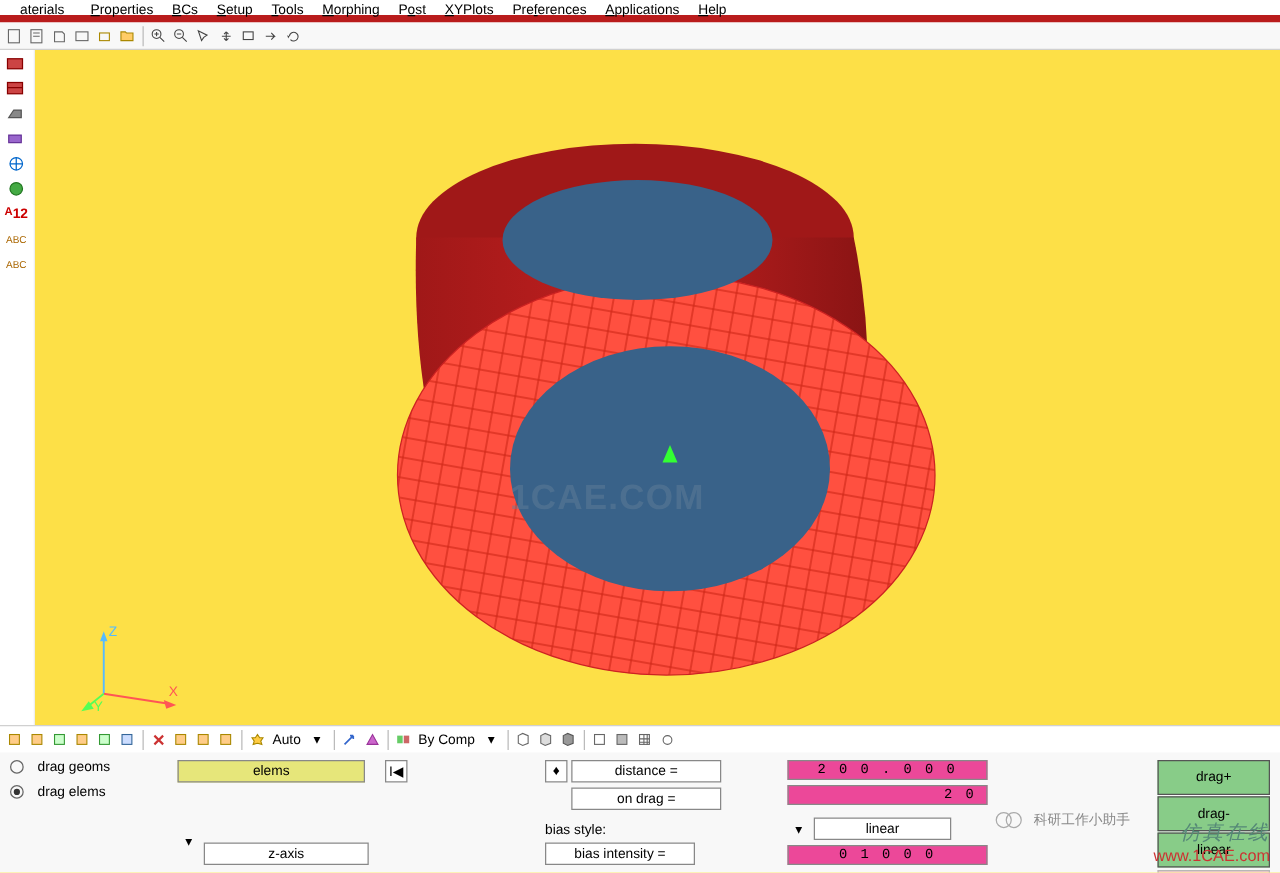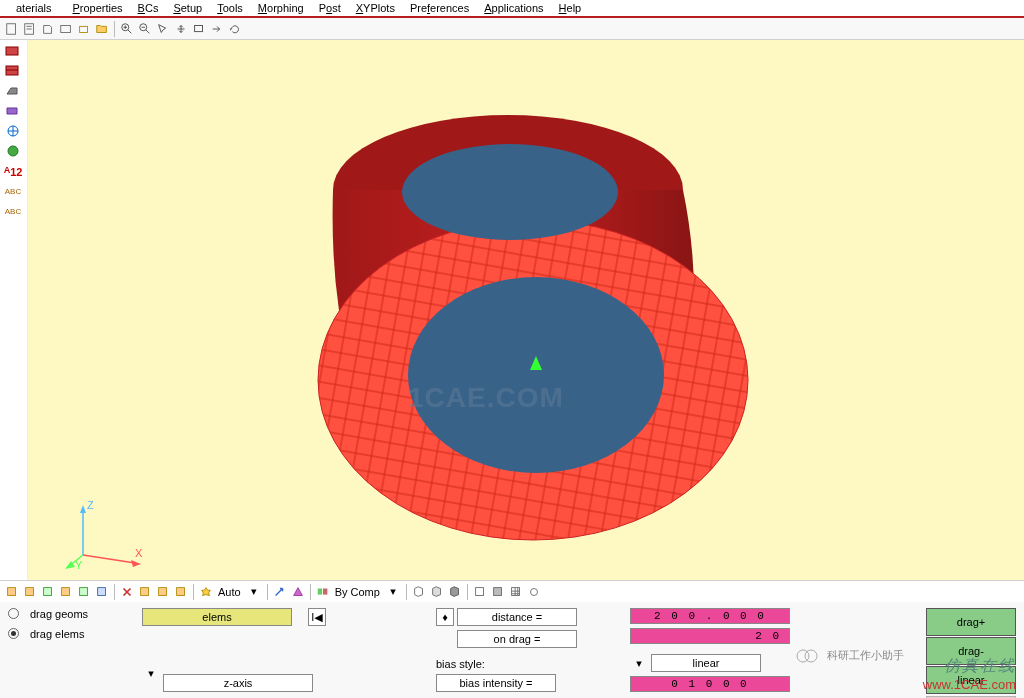--- a/index.html
+++ b/index.html
@@ -1,26 +1,26 @@
 <!DOCTYPE html>
 <html><head>
 <meta charset="utf-8">
 <style>
 * { box-sizing: border-box; margin: 0; padding: 0; font-family: Arial, sans-serif; font-size: 11px; }
 body { width: 1024px; height: 698px; background: #fff; overflow: hidden; }
-.menubar { height: 18px; border-bottom: 2px solid #b91c1c; display: flex; padding: 2px 4px; gap: 3px; }
+.menubar { height: 18px; border-bottom: 6px solid #b91c1c; display: flex; padding: 2px 4px; gap: 3px; }
 .menubar span { padding: 0 6px; cursor: default; }
 .menubar span u { text-decoration: underline; }
 .toolbar-top { height: 22px; display: flex; align-items: center; padding: 1px 4px; gap: 2px; background: #f8f8f8; border-bottom: 1px solid #d0d0d0; }
 .ticon { width: 16px; height: 16px; display: inline-flex; align-items: center; justify-content: center; cursor: pointer; border: 1px solid transparent; }
 .vsep { width: 1px; height: 16px; background: #bbb; margin: 0 2px; }
 .main { display: flex; height: 540px; position: relative; }
 .left-tools { width: 28px; background: #fff; display: flex; flex-direction: column; gap: 2px; padding: 2px 1px; border-right: 1px solid #eee; }
 .ltool { width: 24px; height: 18px; display: flex; align-items: center; justify-content: center; cursor: pointer; }
-.viewport { flex: 1; background: #fef9c3; position: relative; overflow: hidden; }
+.viewport { flex: 1; background: #fde047; position: relative; overflow: hidden; }
 .ring { position: absolute; left: 260px; top: 60px; width: 480px; height: 450px; }
 .axis-triad { position: absolute; left: 35px; bottom: 10px; width: 90px; height: 75px; }
 .watermark { position: absolute; left: 380px; top: 342px; color: #648099; font-size: 28px; font-weight: bold; letter-spacing: 1px; opacity: 0.45; }
 .toolbar-mid { height: 22px; display: flex; align-items: center; padding: 6px 4px; gap: 2px; background: #fff; border-top: 1px solid #d0d0d0; }
 .panel { height: 96px; background: #f8f8f8; padding: 6px 8px; display: flex; gap: 14px; position: relative; }
 .col { display: flex; flex-direction: column; gap: 4px; }
 .radio-row { display: flex; align-items: flex-start; gap: 11px; height: 16px; }
 .radio { width: 11px; height: 11px; border: 1px solid #666; border-radius: 50%; display: inline-flex; align-items: center; justify-content: center; }
 .radio.on::after { content: ''; width: 5px; height: 5px; background: #333; border-radius: 50%; }
 .ybtn { background: #e6e67a; border: 1px solid #888; height: 18px; display: inline-flex; align-items: center; justify-content: center; padding: 0 8px; }
@@ -337,21 +337,21 @@
       </div>
   </div>
   <div class="col" style="width:200px; gap:8px;">
     <div style="display:flex; gap:16px;">
       <div class="ybtn" style="width:150px;">elems</div>
       <div class="arrow-btn">I◀</div>
     </div>
     <div style="height:18px;"></div>
     <div style="display:flex; gap:3px; align-items:center;">
       <div class="dropdown-arrow">▾</div>
-      <div class="wbtn" style="width:150px;margin-top:20px;">z-axis</div>
+      <div class="wbtn" style="width:132px;margin-top:20px;">z-axis</div>
     </div>
   </div>
   <div class="col" style="width:180px; margin-left:80px; gap:4px;">
     <div style="display:flex; gap:3px;">
       <div class="arrow-btn">♦</div>
       <div class="wbtn" style="width:120px;">distance =</div>
     </div>
     <div style="display:flex; gap:3px;">
       <span style="width:18px;"></span>
       <div class="wbtn" style="width:120px;">on drag =</div>

